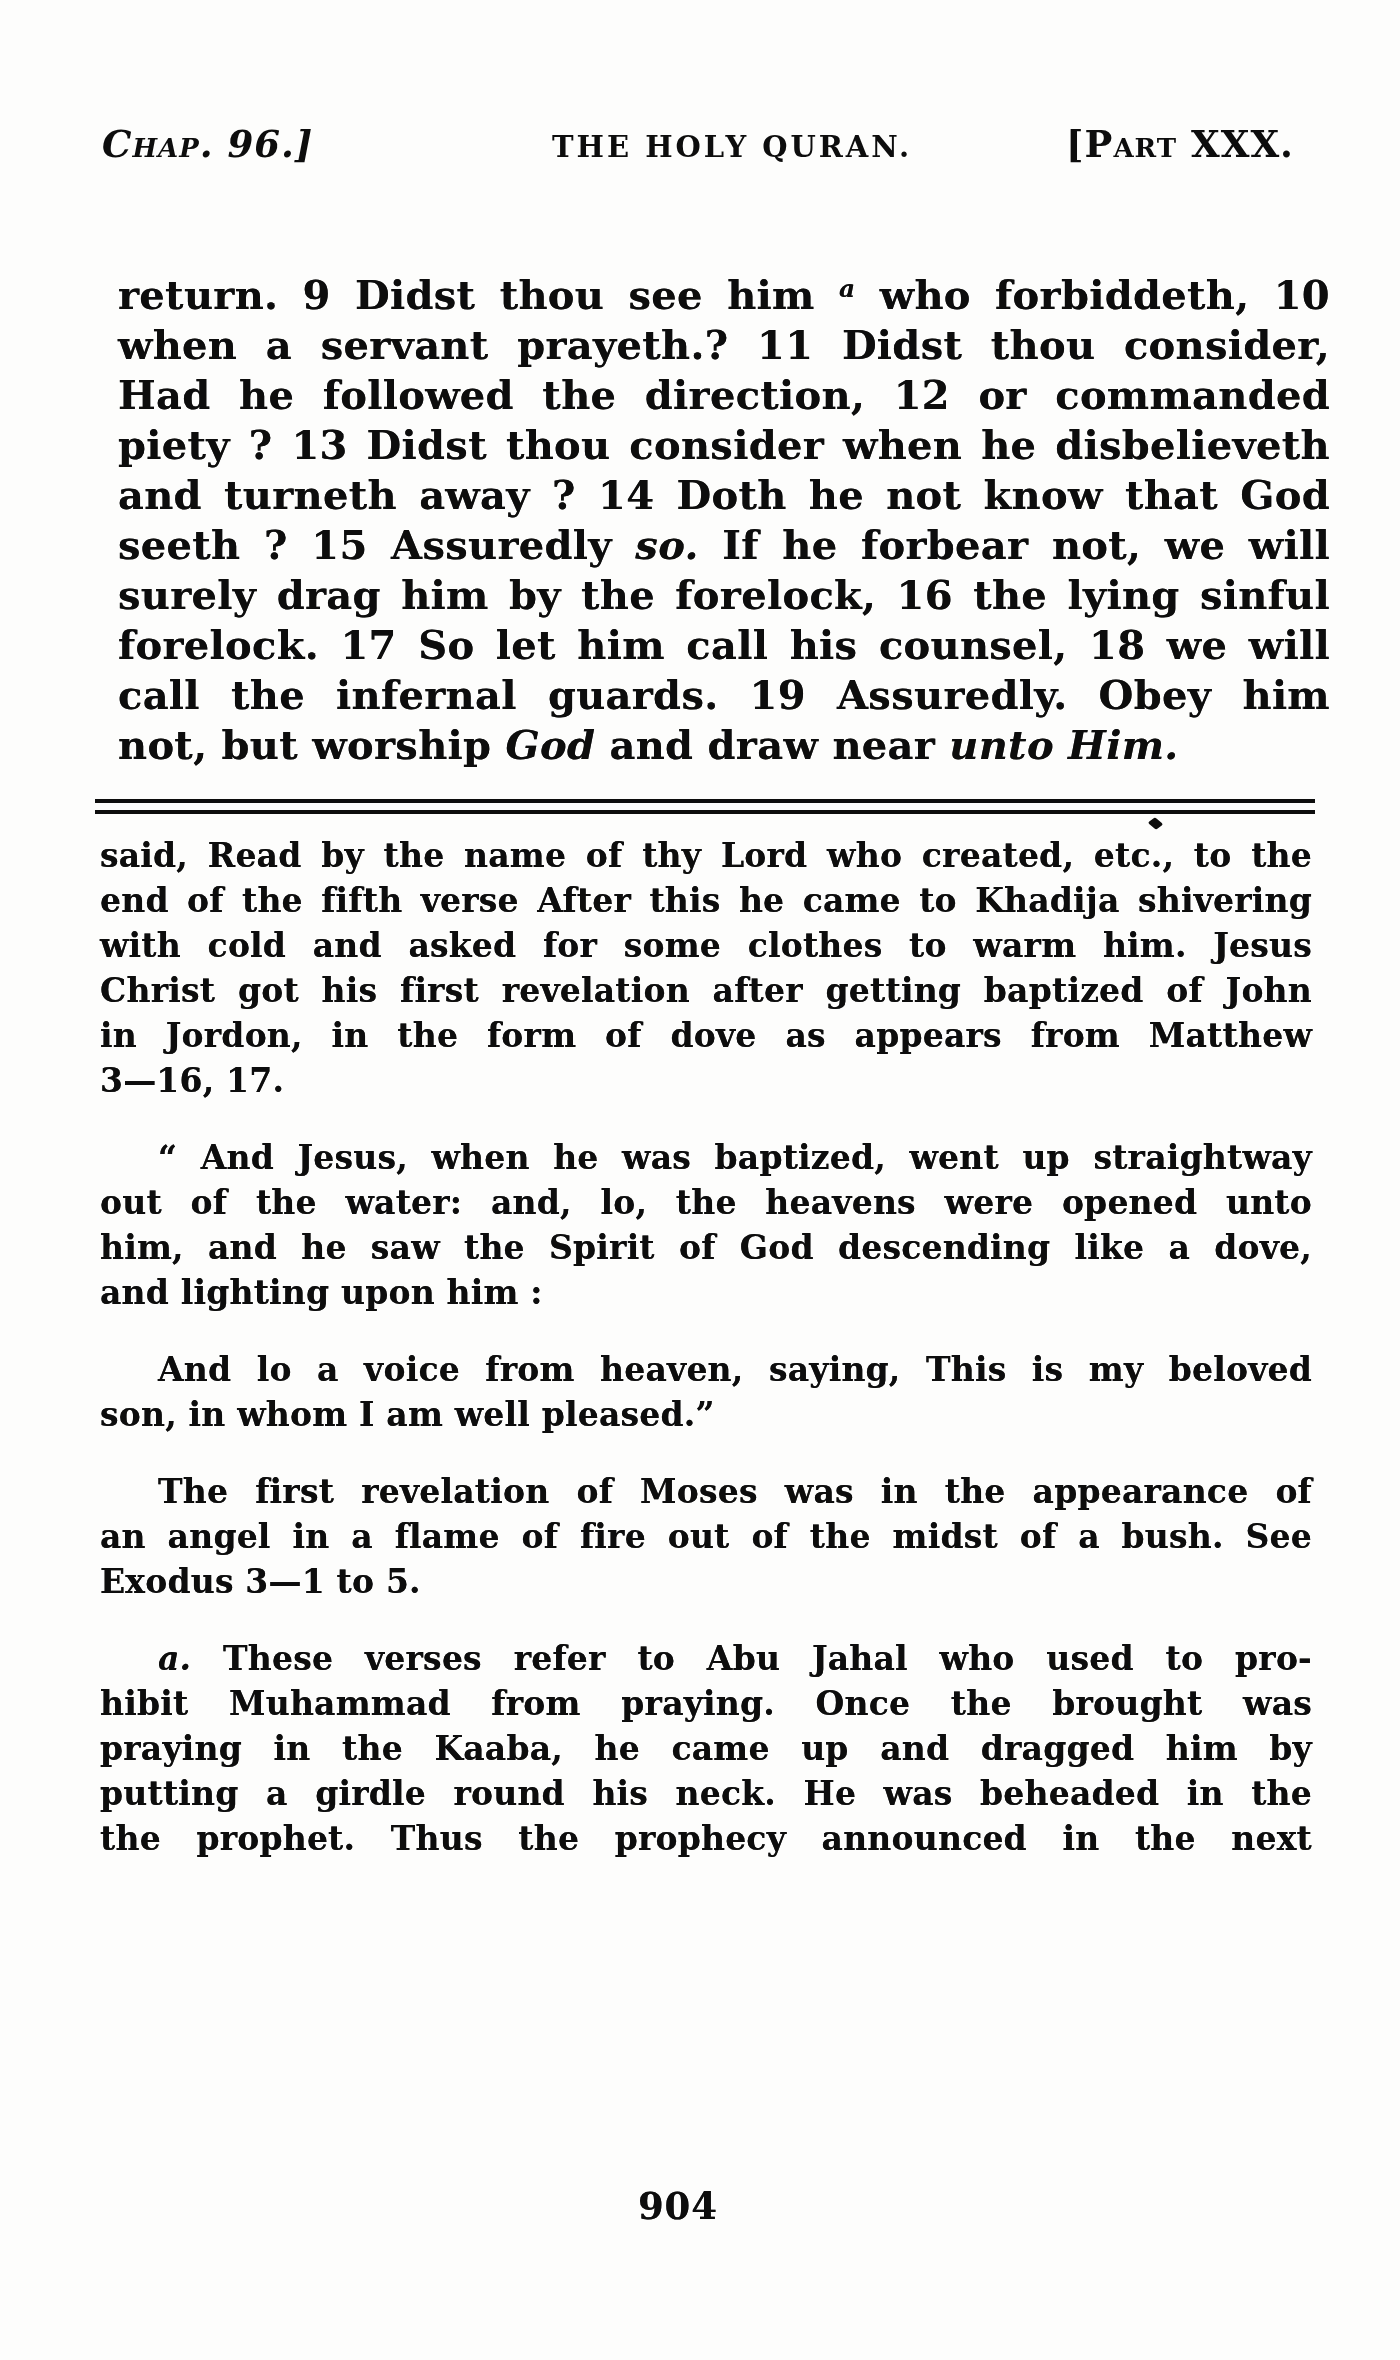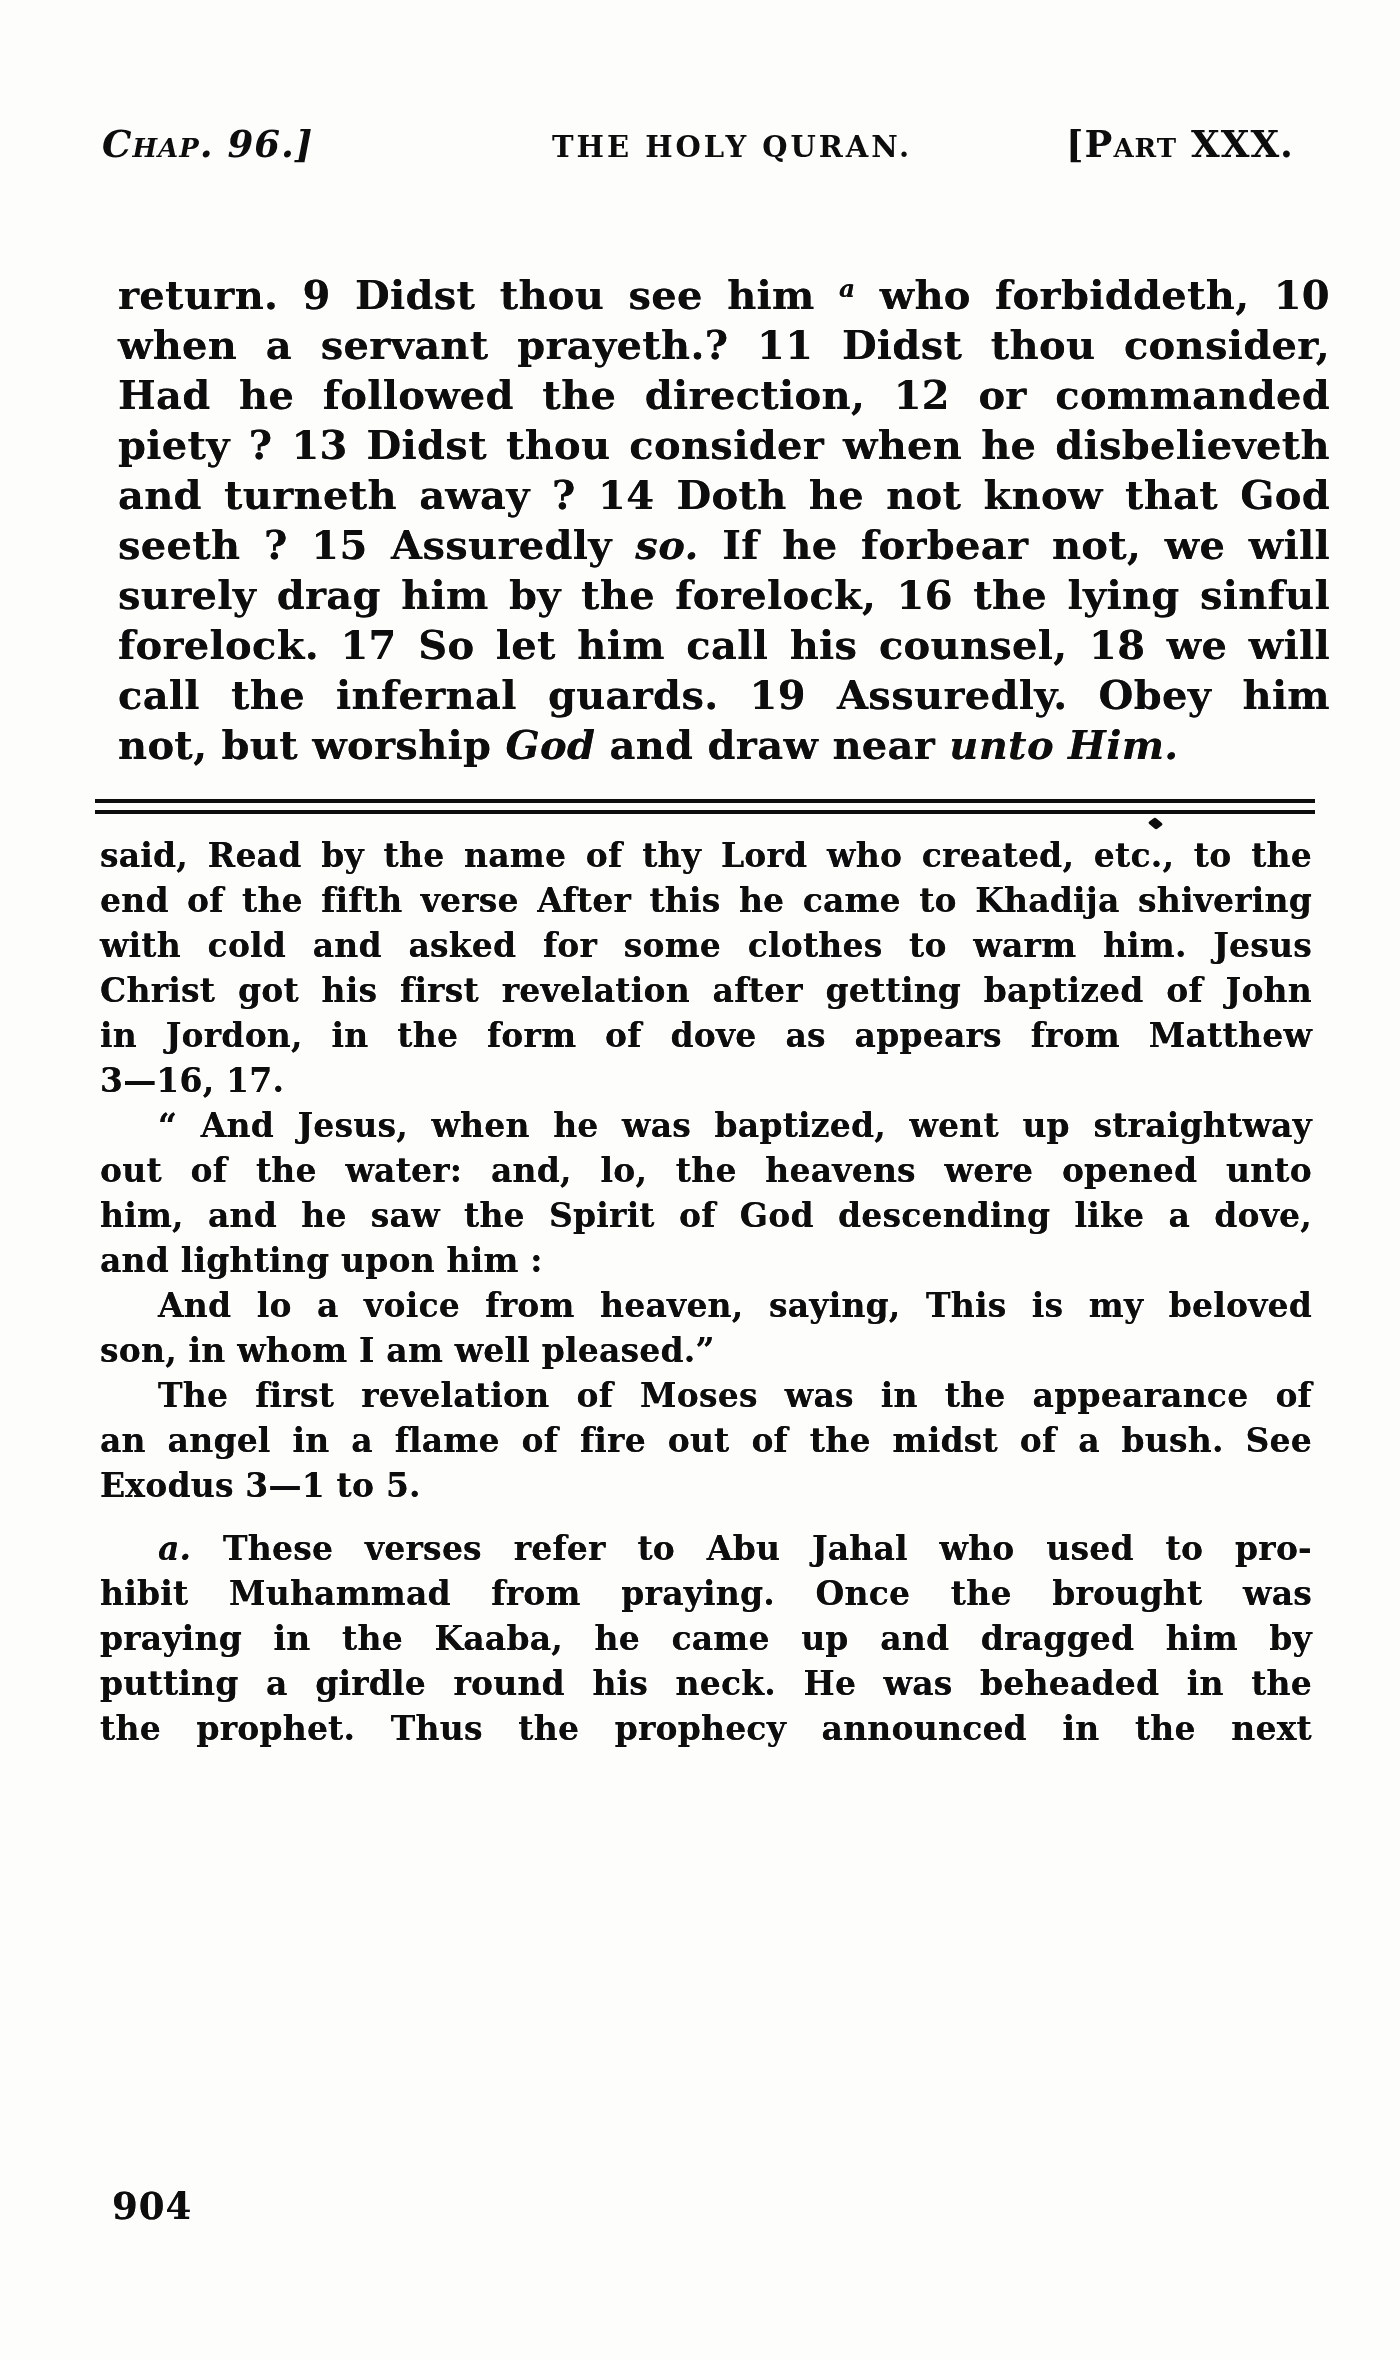--- a/index.html
+++ b/index.html
@@ -76,20 +76,21 @@
   }
   .line {
     text-align: justify;
     text-align-last: justify;
   }
   .line.last {
     text-align-last: left;
   }
   .line.indent {
     text-indent: 58px;
+    margin-top: 32px;
   }
   .para.gap {
     margin-top: 18px;
   }
   .it { font-style: italic; }
   .sup {
     font-size: 0.62em;
     vertical-align: 0.5em;
     font-style: italic;
   }
@@ -111,23 +112,23 @@
     width: 11px;
     height: 9px;
     background: #0d0d0d;
     transform: rotate(40deg) skewX(-12deg);
     border-radius: 2px;
   }
   
   .page-number {
     position: absolute;
     top: 2184px;
-    left: 112px;
+    left: 88px;
     width: 1180px;
-    text-align: left;
+    text-align: center;
     font-size: 37px;
     letter-spacing: 1px;
     text-shadow: 0 0 0.6px rgba(10,10,10,0.75);
   }
 </style>
 </head>
 <body>
 
 <div class="page">
 

